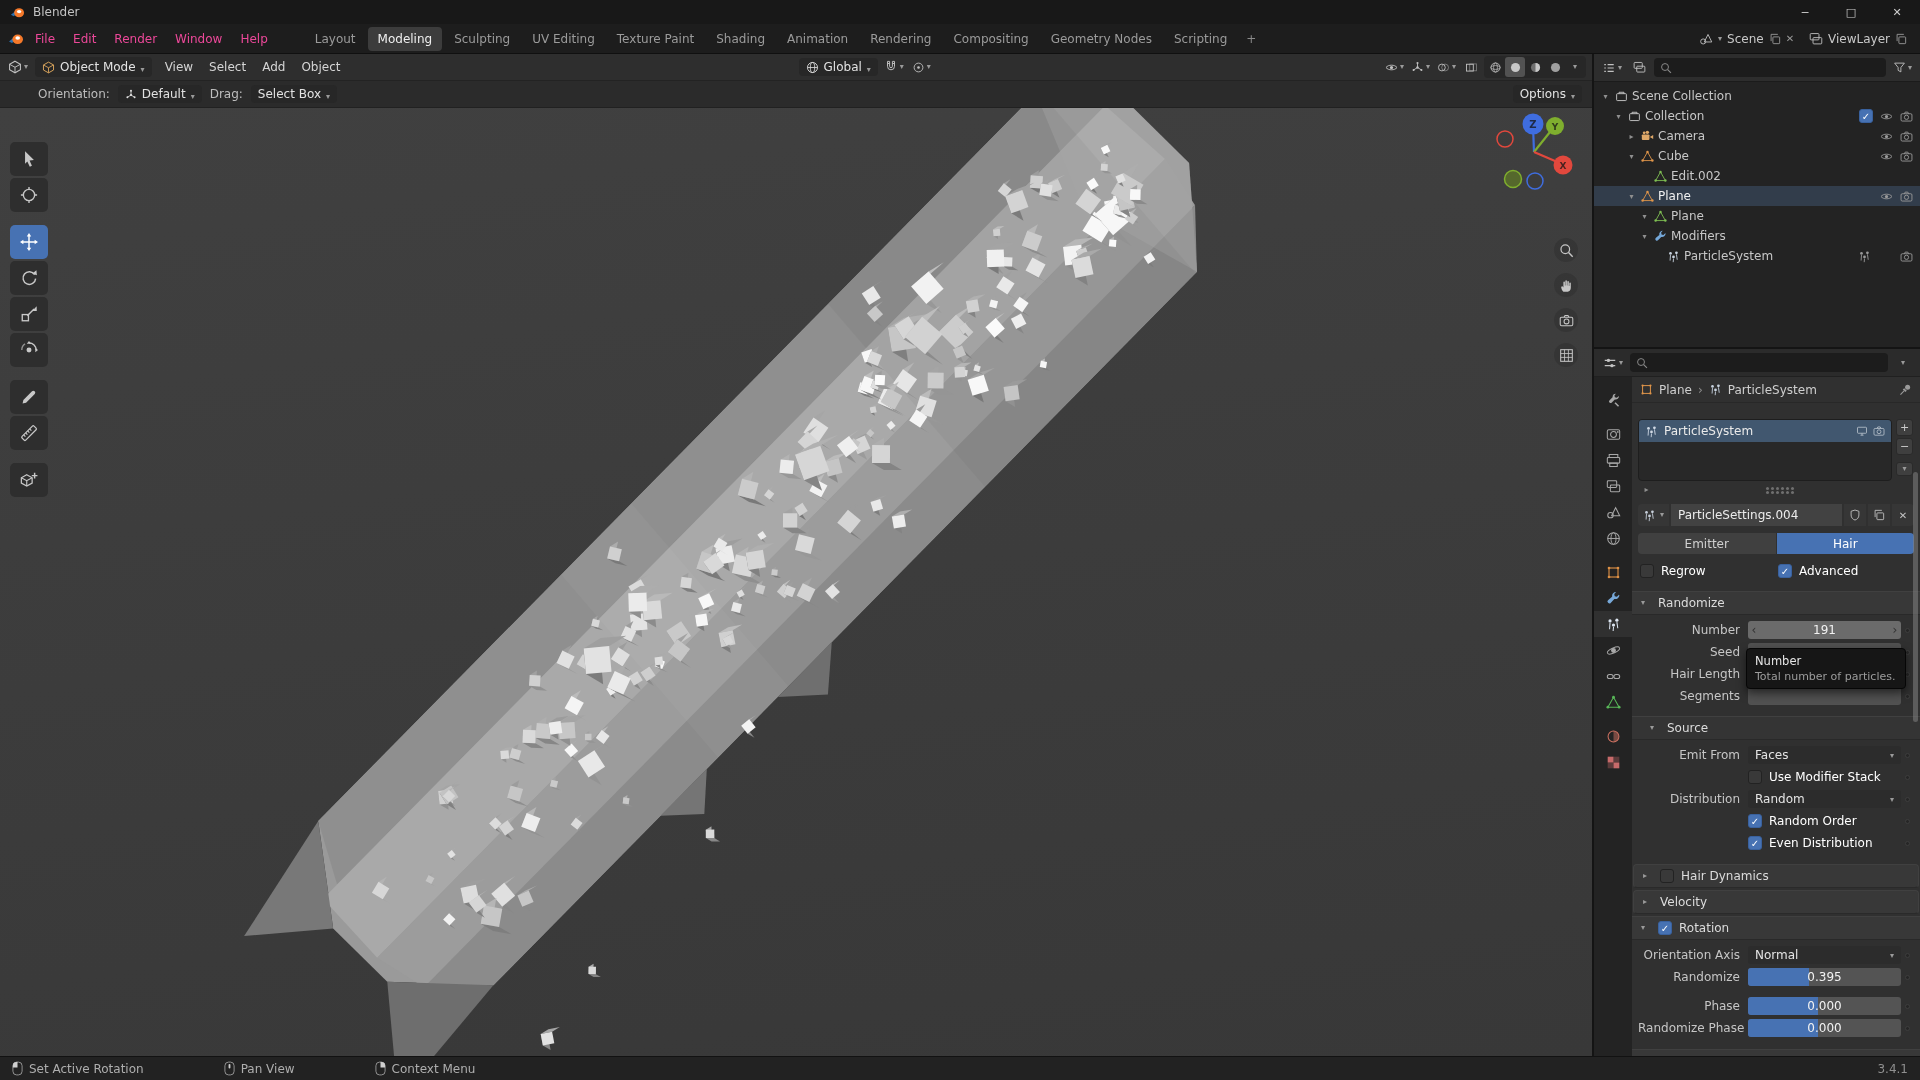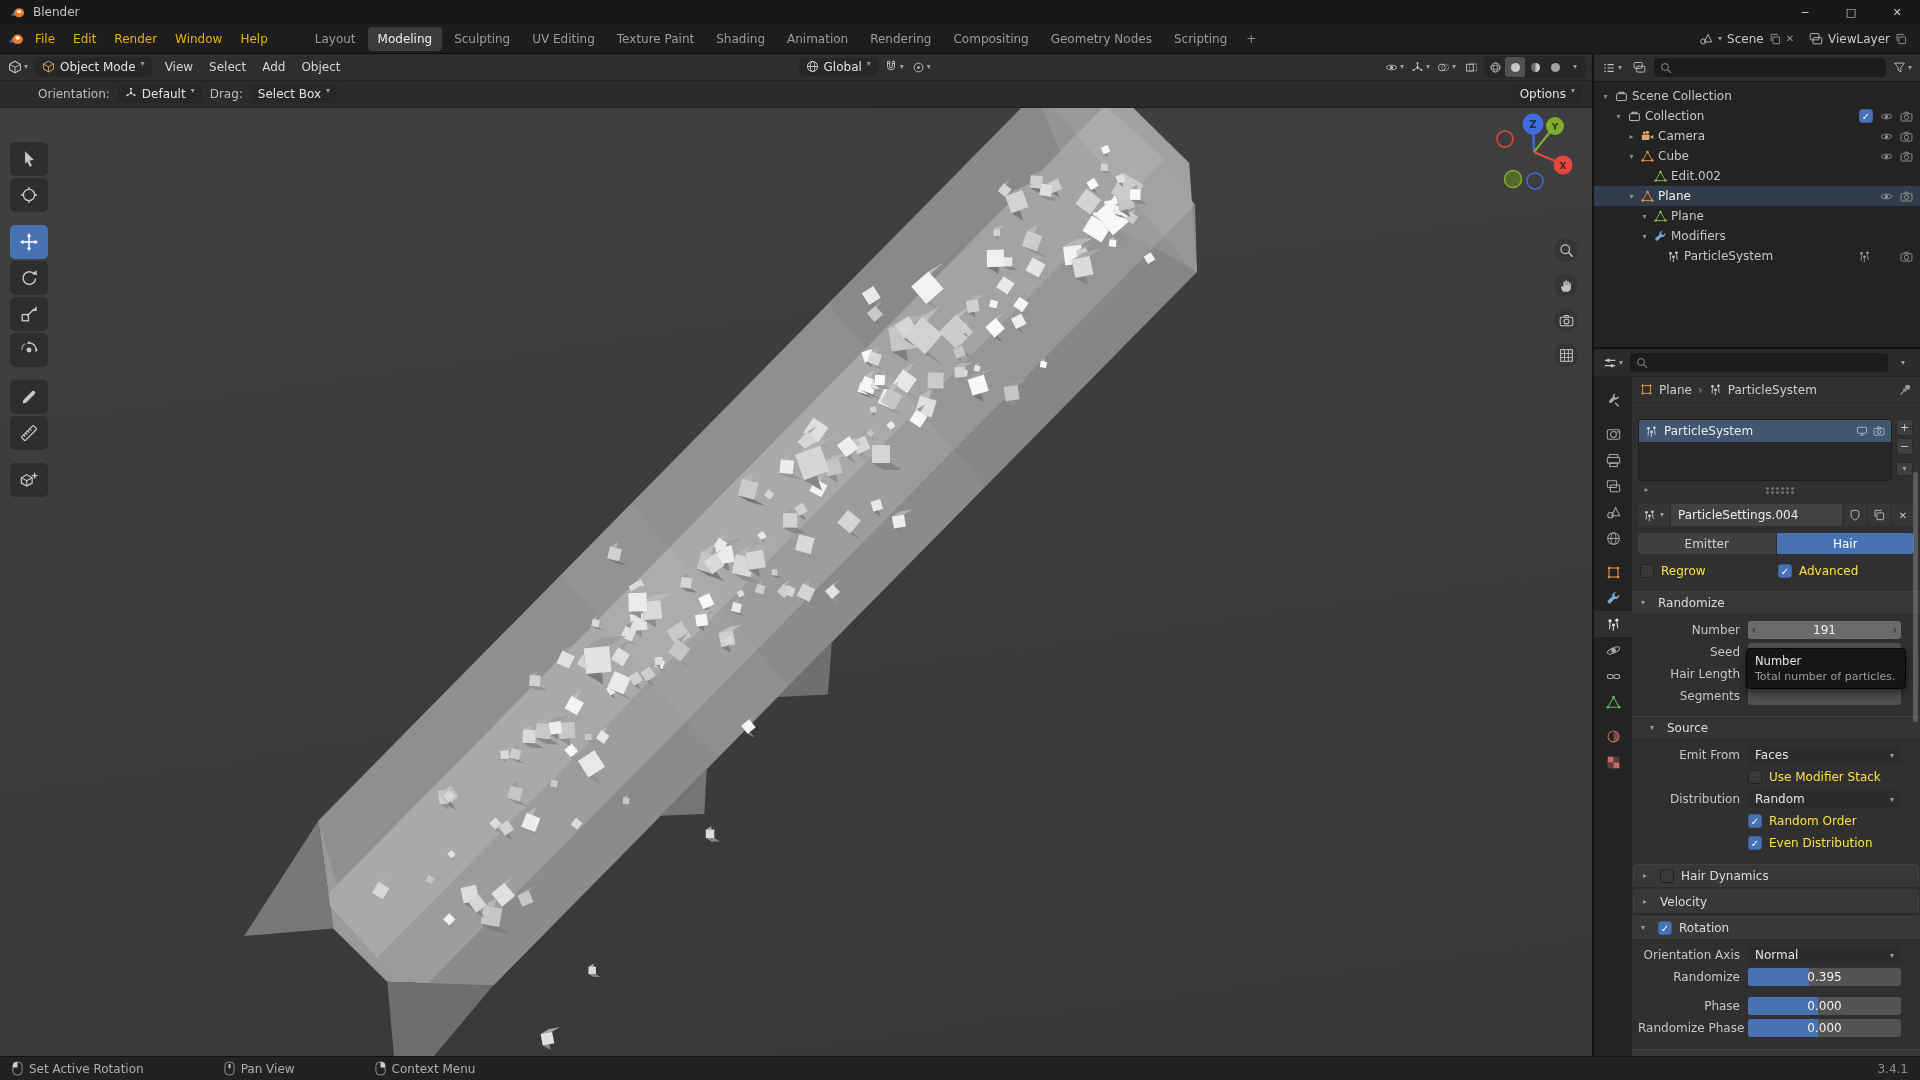--- a/index.html
+++ b/index.html
@@ -7,34 +7,34 @@
 body{position:relative;background:#242424;font-family:"DejaVu Sans","Liberation Sans",sans-serif;font-size:12px;color:#d8d8d8}
 .ic{flex:none;display:block}
 .chev{font-size:8px;color:#9a9a9a;line-height:1}
 
 .titlebar{position:absolute;top:0;left:0;right:0;height:24px;background:#181818;display:flex;align-items:center;gap:8px;padding-left:10px}
 .titletext{color:#c3c3c3}
 .wincontrols{margin-left:auto;display:flex;height:100%}
 .wbtn{width:46px;display:flex;align-items:center;justify-content:center;color:#cfcfcf;font-size:11px}
 
 .topbar{position:absolute;top:24px;left:0;right:0;height:30px;background:#1d1d1d;border-bottom:1px solid #101010;display:flex;align-items:center;padding:0 8px;gap:2px}
-.mitem{padding:4px 9px;border-radius:4px;color:#eab308}
+.mitem{padding:4px 9px;border-radius:4px;color:#ec4899}
 .wstabs{display:flex;margin-left:26px;gap:2px;align-items:center}
 .wtab{padding:5px 10px;border-radius:4px;color:#9b9b9b;white-space:nowrap}
 .wtab.active{background:#3c3c3c;color:#efefef}
 .wtab.add{color:#8a8a8a;padding:5px 7px}
 .scenebar{margin-left:auto;display:flex;align-items:center;gap:5px;color:#c9c9c9}
 .scpill{display:flex;align-items:center;gap:5px;padding:2px 5px;border-radius:4px}
 .scx{color:#9a9a9a;font-size:10px}
 
 .viewport{position:absolute;top:54px;left:0;width:1592px;bottom:24px;background:#3b3b3b}
 .vheader{height:27px;background:#2e2e2e;border-bottom:1px solid #232323;display:flex;align-items:center;padding:0 6px;gap:5px}
 .vtools{height:27px;background:#2b2b2b;border-bottom:1px solid #212121;display:flex;align-items:center;padding:0 10px 0 38px;gap:8px;color:#c5c5c5}
 .tslabel{color:#bdbdbd}
-.vdrop{display:flex;align-items:flex-start;gap:5px;background:#272727;border-radius:4px;padding:3px 7px;color:#e2e2e2}
+.vdrop{display:flex;align-items:flex-end;gap:5px;background:#272727;border-radius:4px;padding:3px 7px;color:#e2e2e2}
 .vdrop.small{padding:2px 7px}
 .vmenu{padding:3px 8px;border-radius:4px;color:#d5d5d5}
 .vhcenter{margin:0 auto;display:flex;align-items:center;gap:4px}
 .vhicons{display:flex;align-items:center;gap:3px}
 .icbtn{height:20px;min-width:20px;border-radius:3px;display:flex;align-items:center;justify-content:center;color:#c2c2c2;padding:0 2px;gap:2px}
 .seg{display:flex;background:#272727;border-radius:4px;padding:1px;align-items:center}
 .seg .icbtn.active{background:#525252}
 .spacer{flex:1}
 .vcanvas{position:absolute;top:54px;left:0;right:0;bottom:0;overflow:hidden;background:linear-gradient(172deg,#404040,#383838)}
 .vtoolbar{position:absolute;left:10px;top:34px;display:flex;flex-direction:column;gap:2px}
@@ -78,21 +78,21 @@
 .dname{flex:1;background:#424242;display:flex;align-items:center;padding:0 7px;color:#ececec}
 .dicon{width:22px;background:#363636;display:flex;align-items:center;justify-content:center;color:#c5c5c5;font-size:10px}
 .dicon.last{border-radius:0 4px 4px 0}
 .typetoggle{display:flex;gap:1px;height:21px;margin:7px 6px;border-radius:4px;overflow:hidden}
 .ttbtn{flex:1;display:flex;align-items:center;justify-content:center;background:#404040;color:#d0d0d0}
 .ttbtn.active{background:#4772b3;color:#fff}
 .halfrow{display:flex;height:20px;margin:7px 6px 10px}
 .halfcell{flex:1;display:flex;align-items:center;gap:7px;padding-left:2px}
 .cbx{width:14px;height:14px;border-radius:3px;background:#393939;border:1px solid #222;display:flex;align-items:center;justify-content:center;color:#fff;font-size:10px;flex:none}
 .cbx.on{background:#4772b3;border-color:#39619e}
-.cbtext{color:#fde047;white-space:nowrap}
+.cbtext{color:#ffffff;white-space:nowrap}
 .panel{margin-bottom:1px}
 .phead{height:24px;background:#383838;border-top:1px solid #404040;border-bottom:1px solid #292929;display:flex;align-items:center;gap:7px;padding:0 9px;color:#dcdcdc}
 .phead .chev{width:10px}
 .phead.sub{background:#343434;padding-left:18px}
 .phead.collapsed{border-radius:4px;margin:2px 1px;border:1px solid #404040;border-bottom-color:#2a2a2a}
 .phead.sliver{height:9px;margin-top:2px;overflow:hidden}
 .ptitle{white-space:nowrap}
 .pbodyrows{padding:5px 6px 7px;position:relative}
 .prow{display:flex;align-items:center;height:20px;margin-bottom:2px}
 .plabel{width:110px;text-align:right;padding-right:8px;color:#c6c6c6;white-space:nowrap;flex:none}

